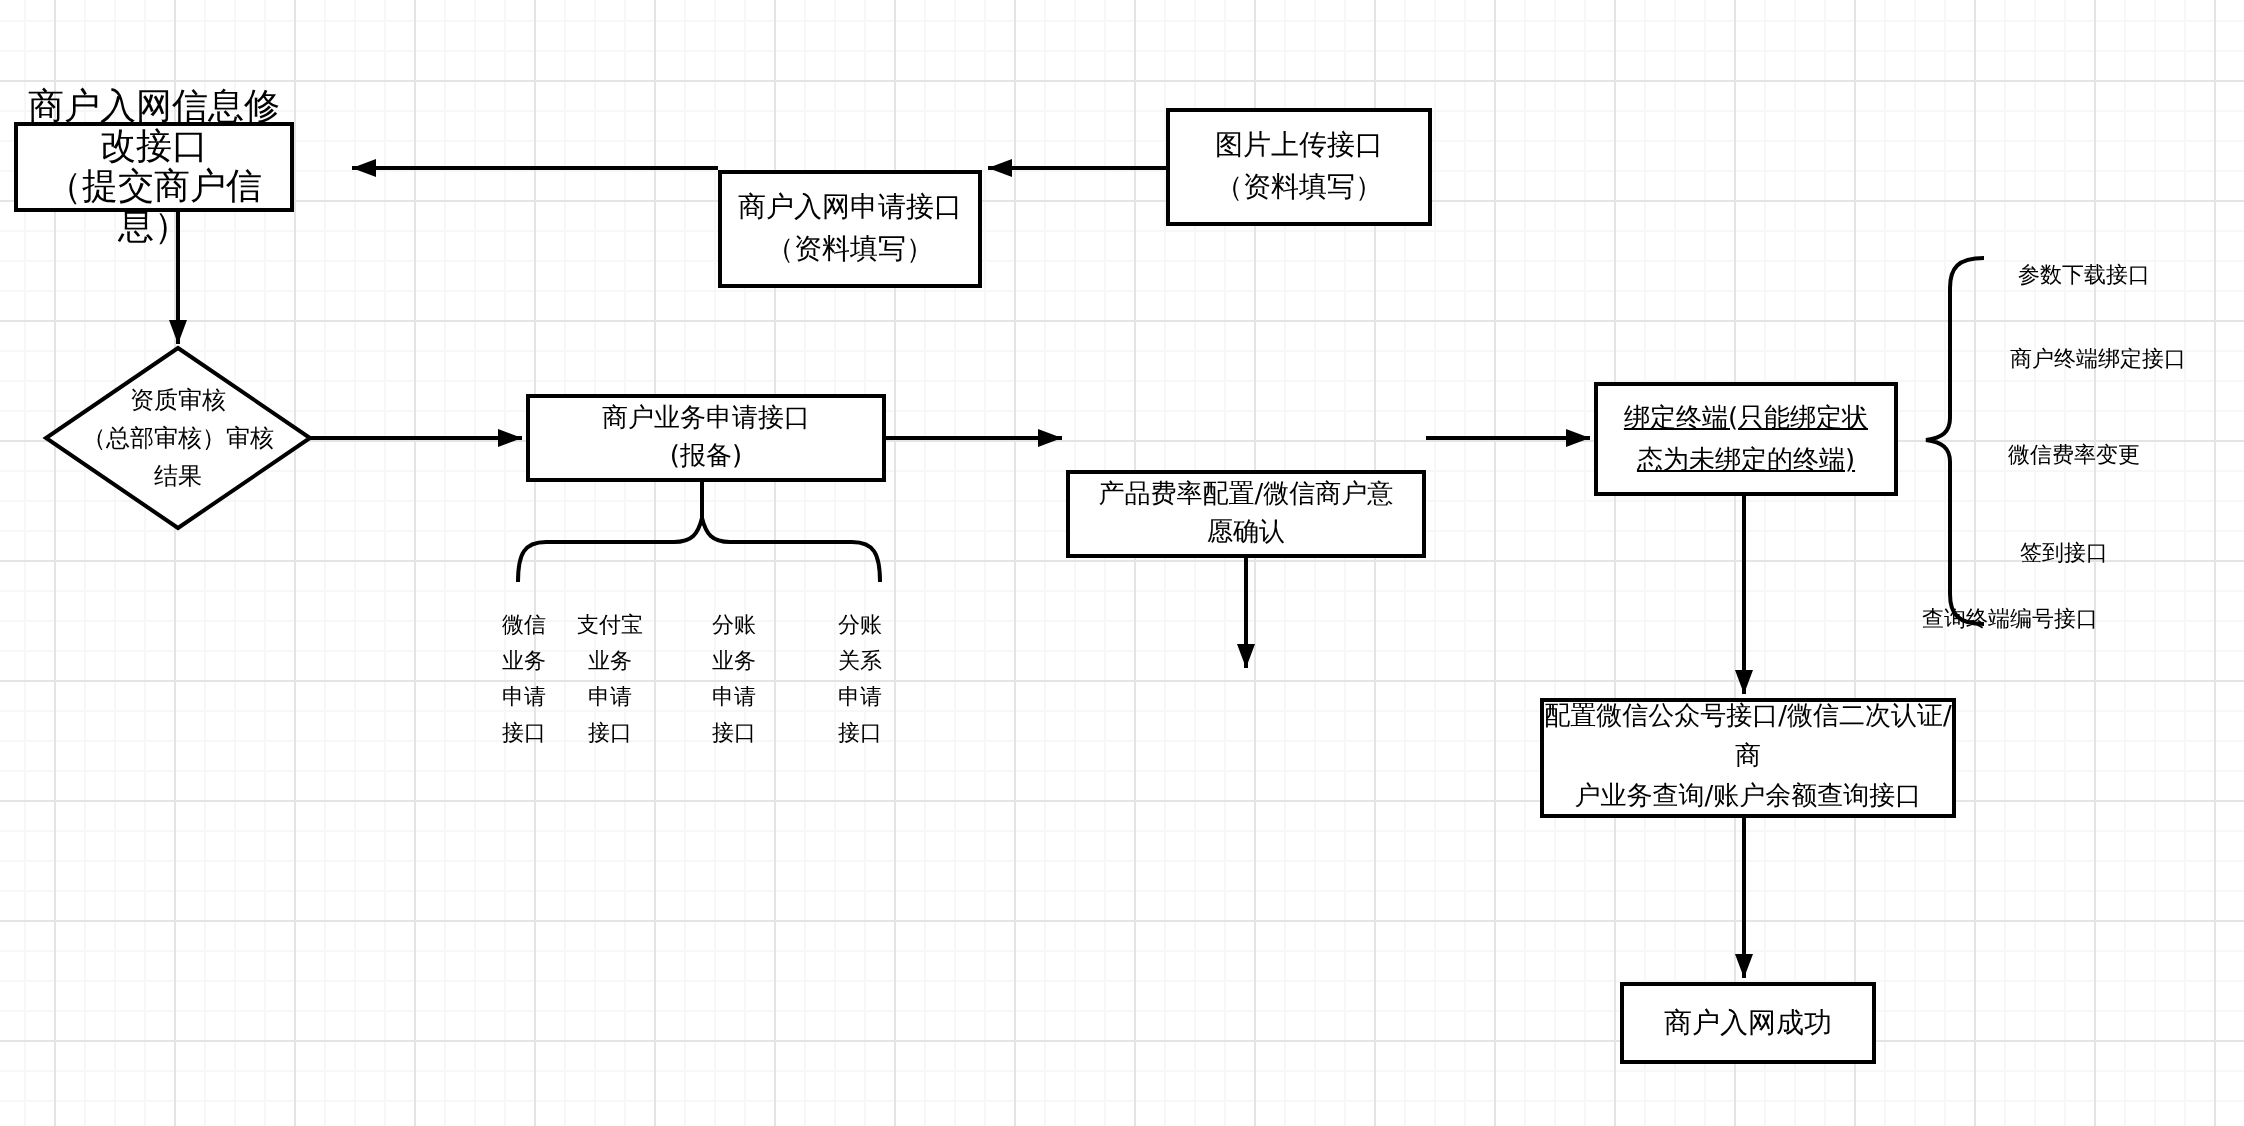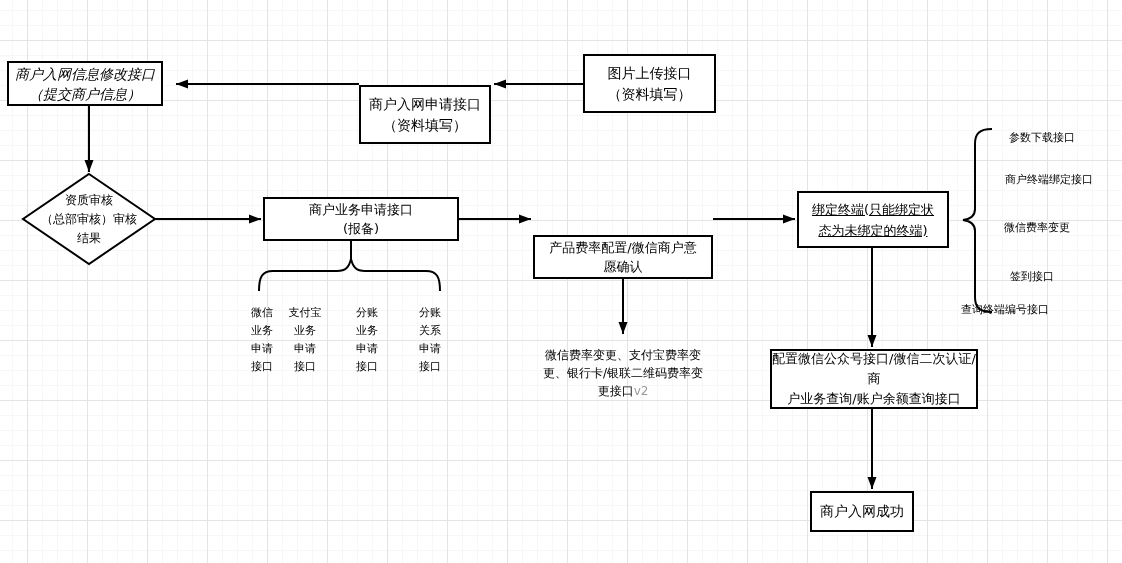--- a/index.html
+++ b/index.html
@@ -18,32 +18,32 @@
   svg.overlay{position:absolute;left:0;top:0;z-index:1;}
   .node{
     position:absolute;z-index:2;background:#fff;border:2px solid #000;
     box-sizing:border-box;display:flex;align-items:center;justify-content:center;
     text-align:center;white-space:pre-line;
   }
   .txt{position:absolute;z-index:2;text-align:center;white-space:pre-line;}
   .nowrap{white-space:nowrap;text-align:left;}
   .ver{color:#9a9a9a;}
   
-  #n-modify{left:7px;top:61px;width:156px;height:45px;font-size:14px;line-height:20px;font-style:italic;}
+  #n-modify{left:7px;top:61px;width:140px;height:45px;font-size:18px;line-height:20px;}
   #n-apply{left:359px;top:54px;width:132px;height:59px;font-size:14px;line-height:21px;margin-top:31px;}
   #n-upload{left:583px;top:54px;width:133px;height:59px;font-size:14px;line-height:21px;}
-  #n-bizapply{left:263px;top:197px;width:196px;height:44px;font-size:13px;line-height:19px;}
+  #n-bizapply{left:263px;top:197px;width:180px;height:44px;font-size:13px;line-height:19px;}
   #n-feecfg{left:533px;top:197px;width:180px;height:44px;font-size:13px;line-height:19px;margin-top:38px;}
   #n-bind{left:797px;top:191px;width:152px;height:57px;font-size:13px;line-height:21px;text-decoration:underline;}
   #n-wxcfg{left:770px;top:349px;width:208px;height:60px;font-size:13px;line-height:20px;}
-  #n-success{left:810px;top:491px;width:104px;height:41px;font-size:14px;}
+  #n-success{left:810px;top:491px;width:128px;height:41px;font-size:14px;}
   #t-audit{left:9px;top:190px;width:160px;height:58px;font-size:12px;line-height:19px;display:flex;align-items:center;justify-content:center;}
   #t-fee{left:536px;top:346px;width:174px;font-size:12px;line-height:18px;}
   .col{position:absolute;z-index:2;top:304px;width:48px;text-align:center;white-space:pre-line;font-size:11px;line-height:18px;}
-  #col-1{left:238px;} #col-2{left:281px;} #col-3{left:343px;} #col-4{left:406px;}
+  #col-1{left:238px;font-family:Liberation Serif, serif;} #col-2{left:281px;} #col-3{left:343px;} #col-4{left:406px;}
   .api{position:absolute;z-index:2;font-size:11px;}
   #api-0{left:1009px;top:130px;} #api-1{left:1005px;top:172px;} #api-2{left:1004px;top:220px;}
   #api-3{left:1010px;top:269px;} #api-4{left:961px;top:302px;}
 </style>
 </head>
 <body>
 
 <div id="canvas">
 
   <svg class="overlay" width="1122" height="563" viewBox="0 0 1122 563">
@@ -86,23 +86,20 @@
   <div class="node" id="n-bind">绑定终端(只能绑定状
 态为未绑定的终端)</div>
   <div class="node" id="n-wxcfg">配置微信公众号接口/微信二次认证/商
 户业务查询/账户余额查询接口</div>
   <div class="node" id="n-success">商户入网成功</div>
 
   <div class="txt" id="t-audit">资质审核
 （总部审核）审核
 结果</div>
 
-  <div class="txt" id="t-fee"><span>微信费率变更、支付宝费率变
-更、银行卡/银联二维码费率变
-更接口</span><span class="ver">v2</span></div>
 
   <div class="col" id="col-1">微信
 业务
 申请
 接口</div>
   <div class="col" id="col-2">支付宝
 业务
 申请
 接口</div>
   <div class="col" id="col-3">分账

